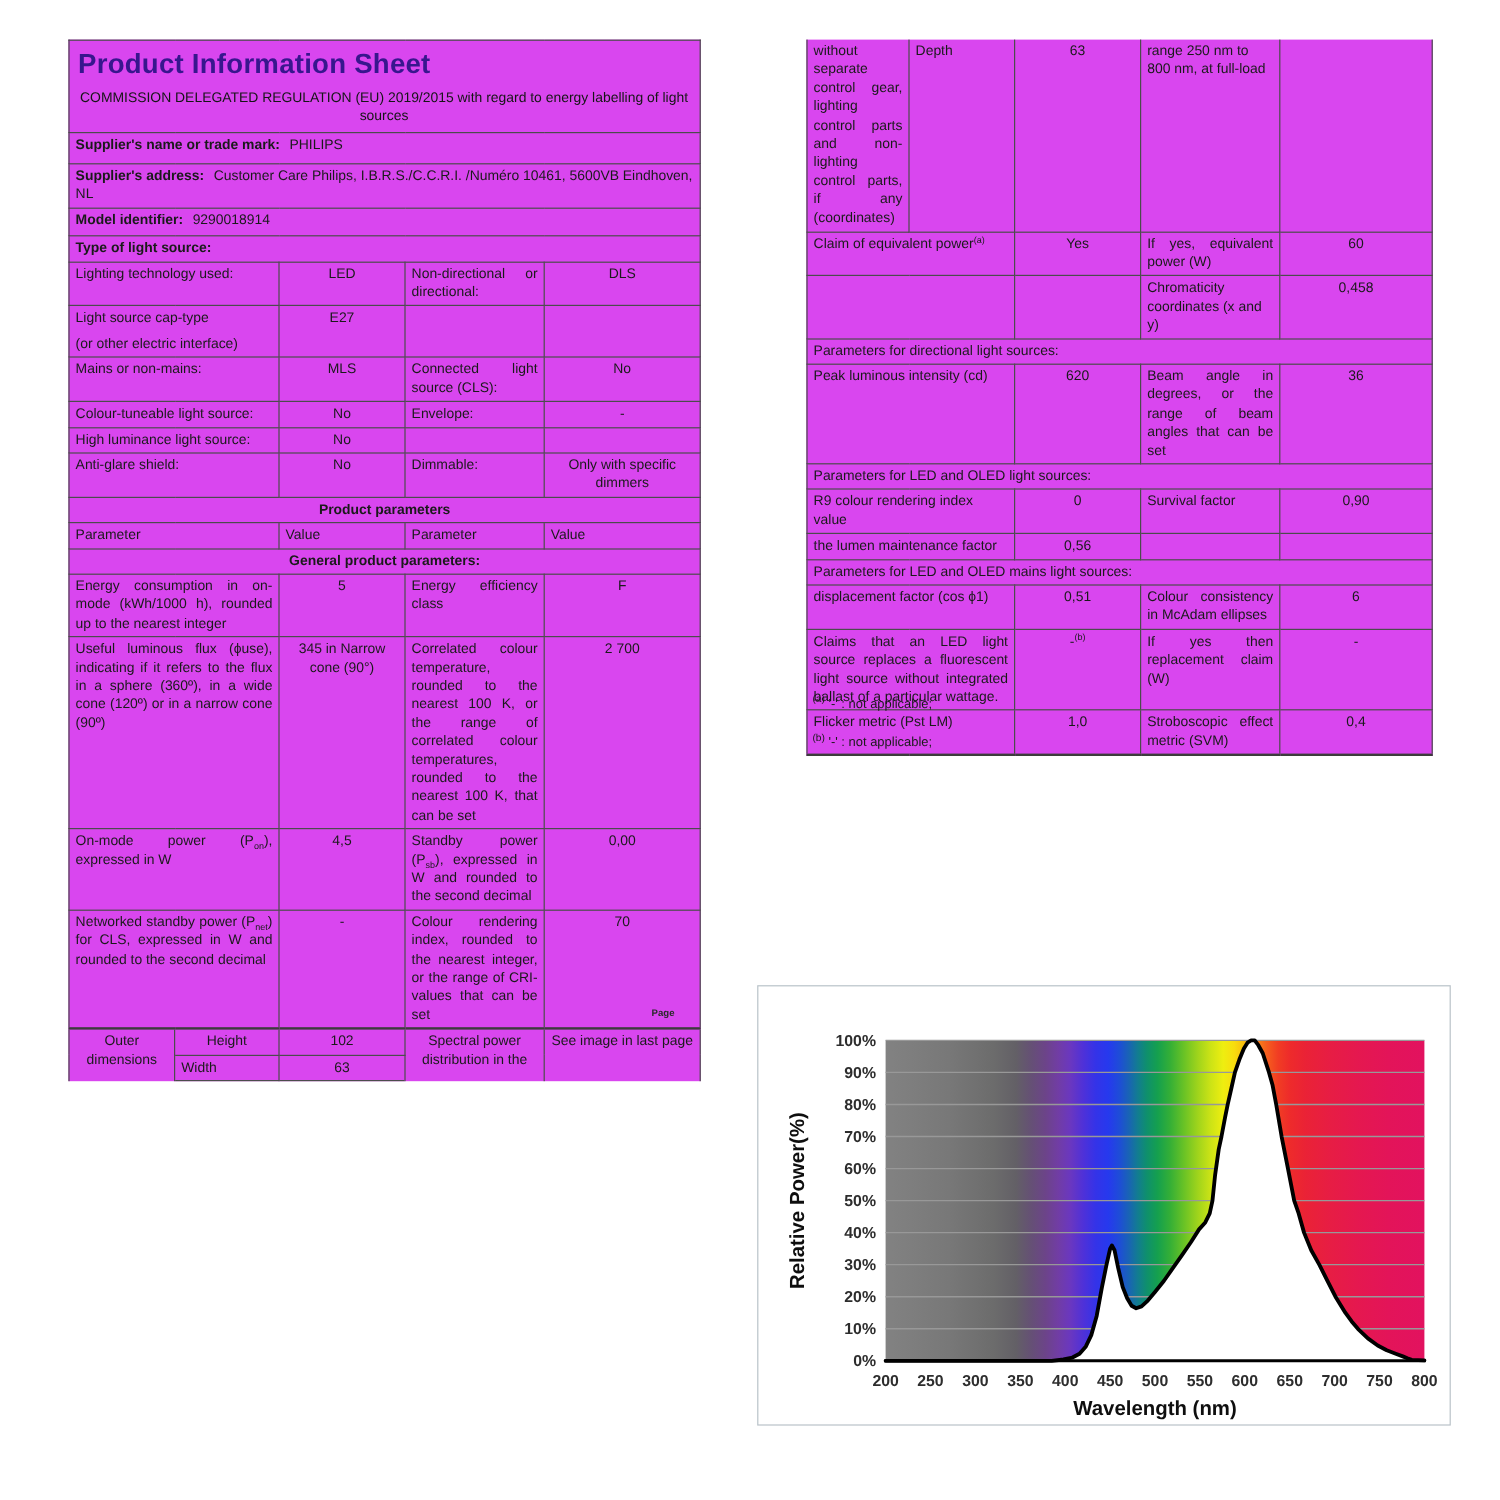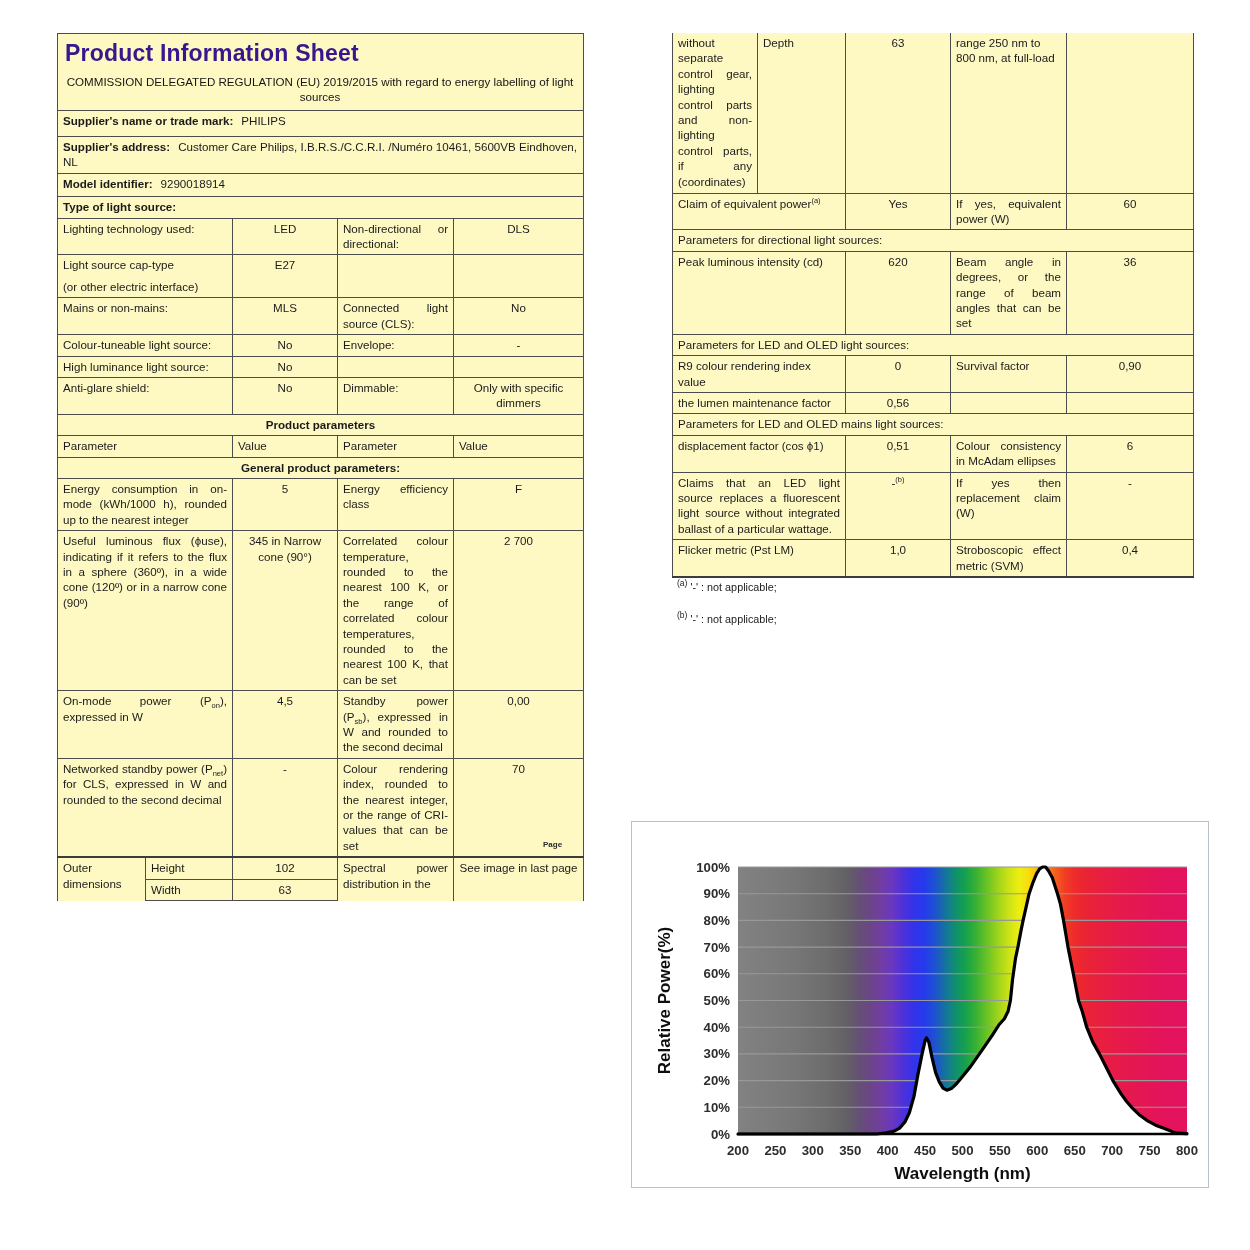--- a/index.html
+++ b/index.html
@@ -2,40 +2,40 @@
 <html><head>
 <meta charset="utf-8">
 <style>
   html,body{margin:0;padding:0;}
   body{
     width:1250px;height:1250px;position:relative;background:#ffffff;
     font-family:"Liberation Sans","DejaVu Sans",sans-serif;color:#161616;
     -webkit-font-smoothing:antialiased;
   }
   
-  table{border-collapse:collapse;table-layout:fixed;position:absolute;background:#fef9c3;}
+  table{border-collapse:collapse;table-layout:fixed;position:absolute;background:#d946ef;}
   td{
     border:1.4px solid #4c4c4c;vertical-align:top;
     padding:2px 5px 3px 5px;font-size:11.6px;line-height:1.33;color:#1a1a1a;
     overflow:hidden;
   }
   .lbl{font-weight:bold;}
   .v{text-align:center;}
   .j{text-align:justify;}
   .chead{text-align:center;font-weight:bold;}
   .lhead{font-weight:normal;}
   sub{font-size:7.5px;line-height:0;}
   sup{font-size:7.5px;line-height:0;}
   
   #left-table{left:57px;top:33px;width:526px;}
   .title-cell{padding:4px 8px 2px 7px;}
   .doc-title{font-size:23px;font-weight:bold;color:#38168e;letter-spacing:.2px;padding-bottom:5px;}
   .doc-sub{font-size:11.6px;color:#151515;line-height:1.35;padding-bottom:3px;text-align:center;}
   .kv .gap{display:inline-block;width:8px;}
-  tr.thick-top td{border-top:2.2px solid #3c3c3c;}
+  tr.thick-top td{border-top:2.2px solid #3c3c3c;text-align:center;}
   td.cut{border-bottom:none;}
   
   #right-table{left:672px;top:33px;width:521px;}
   #right-table tr:first-child td{border-top:none;}
   tr.tbl-end td{border-bottom:2.2px solid #3c3c3c;}
   
   .footnotes{position:absolute;left:677px;top:561px;font-size:10.8px;color:#1a1a1a;}
   .footnotes div{margin-bottom:5px;margin-top:20px;}
   .footnotes sup{font-size:8.5px;}
   
@@ -197,20 +197,26 @@
     <td class="v">63</td>
     <td>range 250 nm to 800 nm, at full-load</td>
     <td class="v"></td>
   </tr>
 
   <tr style="height:35px">
     <td colspan="2">Claim of equivalent power<sup>(a)</sup></td>
     <td class="v">Yes</td>
     <td class="j">If yes, equivalent power (W)</td>
     <td class="v">60</td>
+  </tr>
+  <tr style="height:33px">
+    <td colspan="2"></td>
+    <td></td>
+    <td>Chromaticity coordinates (x and y)</td>
+    <td class="v">0,458</td>
   </tr>
 
   <tr style="height:17px">
     <td colspan="5" class="lhead">Parameters for directional light sources:</td>
   </tr>
   <tr style="height:81px">
     <td colspan="2">Peak luminous intensity (cd)</td>
     <td class="v">620</td>
     <td class="j">Beam angle in degrees, or the range of beam angles that can be set</td>
     <td class="v">36</td>

